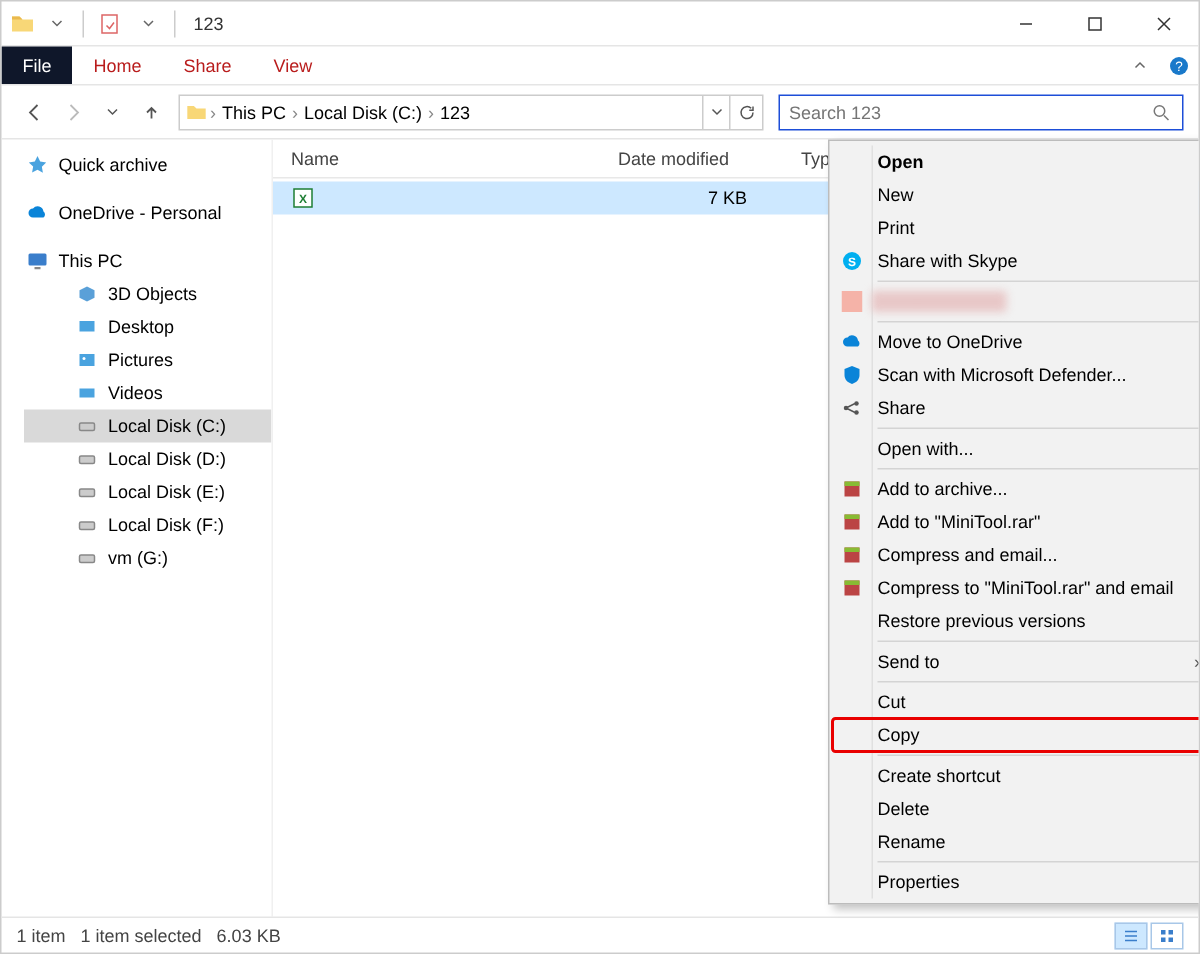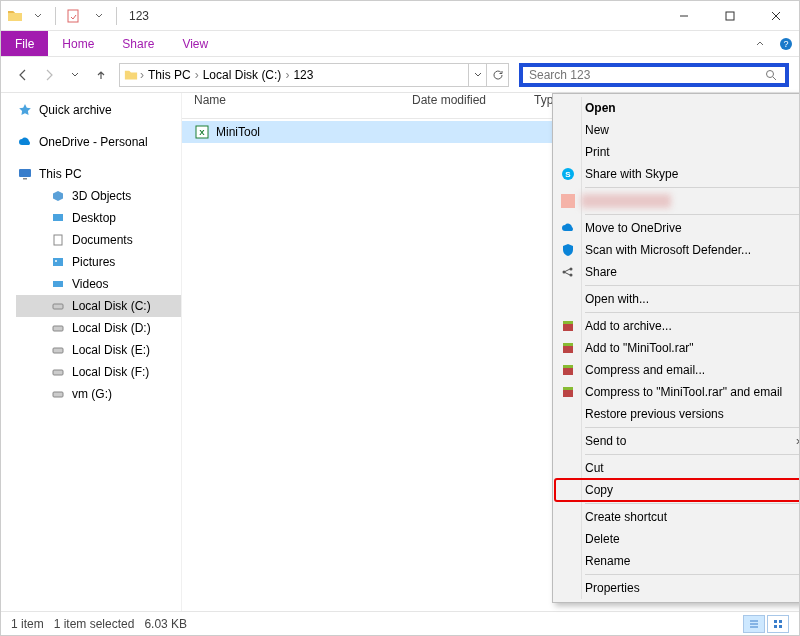--- a/index.html
+++ b/index.html
@@ -11,52 +11,52 @@
   .qat .folder-ic { width:16px; height:16px; display:inline-block; }
   .qat .sep { width:1px; height:18px; background:#ccc; margin:0 2px; }
   .qat .btn { width:22px; height:22px; display:flex; align-items:center; justify-content:center; }
   .title-text { margin-left: 10px; font-size: 12px; color:#333; }
   .win-controls { margin-left: auto; display:flex; }
   .win-controls .wc { width:46px; height:30px; display:flex; align-items:center; justify-content:center; font-size:12px; color:#333; }
   .wc svg { width:10px; height:10px; }
 
   
   .ribbon { height: 26px; display:flex; align-items:stretch; border-bottom:1px solid #e5e5e5; }
-  .ribbon .tab { padding:0 14px; font-size:12px; display:flex; align-items:center; color:#a21caf; }
-  .ribbon .tab.file { background:#a21caf; color:#fff; }
+  .ribbon .tab { padding:0 14px; font-size:12px; display:flex; align-items:center; color:#b91c1c; }
+  .ribbon .tab.file { background:#0f172a; color:#fff; }
   .ribbon .spacer { flex:1; }
   .ribbon .help { width:26px; display:flex; align-items:center; justify-content:center; color:#1979ca; }
   .ribbon .chev { width:26px; display:flex; align-items:center; justify-content:center; color:#666; }
 
   
   .toolbar { height: 36px; display:flex; align-items:center; padding:0 10px; gap:6px; border-bottom:1px solid #e5e5e5; }
   .nav-arrows { display:flex; align-items:center; gap:2px; }
   .nav-arrows .narrow { width:24px; height:24px; display:flex; align-items:center; justify-content:center; }
   .addr { flex:0 0 390px; height:24px; border:1px solid #ccc; display:flex; align-items:center; font-size:12px; padding-left:2px; }
   .addr .afolder { width:18px; height:18px; display:flex; align-items:center; justify-content:center; }
   .addr .crumb { padding:0 4px; }
   .addr .csep { color:#888; }
   .addr .addr-spacer { flex:1; }
   .addr .dropdown { width:18px; display:flex; align-items:center; justify-content:center; border-left:1px solid #ccc; height:100%; }
   .addr .refresh { width:22px; display:flex; align-items:center; justify-content:center; border-left:1px solid #ccc; height:100%; }
-  .search { flex:1; height:24px; border:4px solid #1d4ed8; display:flex; align-items:center; padding:0 6px; font-size:12px; margin-left:4px; }
+  .search { flex:1; height:24px; border:1px solid #1d4ed8; display:flex; align-items:center; padding:0 6px; font-size:12px; margin-left:4px; }
   .search input { border:none; outline:none; flex:1; font-size:12px; color:#777; background:transparent; }
   .search .sicon { width:16px; height:16px; display:flex; align-items:center; justify-content:center; color:#555; }
 
   
   .main { display:flex; height: calc(100% - 30px - 26px - 36px - 24px); }
   .nav-pane { width: 180px; overflow-y:auto; padding:6px 0; font-size:12px; }
   .nav-item { display:flex; align-items:center; height:22px; padding-left:16px; gap:6px; }
   .nav-item.sub { padding-left:34px;margin-left:15px; }
   .nav-item.selected { background:#d9d9d9; }
   .nav-item .ic { width:16px; height:16px; display:flex; align-items:center; justify-content:center; flex-shrink:0; }
   .nav-gap { height:10px; }
 
   .content { flex:1; position:relative; border-left:1px solid #f0f0f0; }
-  .col-headers { height:26px; display:flex; border-bottom:1px solid #e8e8e8; font-size:12px; color:#444; padding-left:12px; }
+  .col-headers { height:26px; display:flex; align-items:center; border-bottom:1px solid #e8e8e8; font-size:12px; color:#444; padding-left:12px; }
   .col-headers .col { border-right:1px solid transparent; }
   .col.name { width: 218px; }
   .col.date { width: 122px; }
   .col.type { width: 104px; }
   .col.size { width: 60px; text-align:left; }
 
   .file-row { height:22px; display:flex; align-items:center; font-size:12px; padding-left:12px; margin-top:2px; }
   .file-row.selected { background:#cde8ff; }
   .file-row .fic { width:16px; height:16px; display:flex; align-items:center; justify-content:center; margin-right:6px; }
   .file-row .fname { width:196px; }
@@ -255,28 +255,20 @@
         <span class="ic">
           <svg width="12" height="12" viewBox="0 0 12 12">
             <rect x="1" y="2" width="10" height="7" fill="#4aa3df"></rect>
           </svg>
         </span>
         <span>Desktop</span>
       </div>
     <div class="nav-item sub">
         <span class="ic">
           <svg width="12" height="12" viewBox="0 0 12 12">
-            <rect x="2" y="1" width="8" height="10" fill="#fff" stroke="#888"></rect>
-          </svg>
-        </span>
-        <span>Documents</span>
-      </div>
-    <div class="nav-item sub">
-        <span class="ic">
-          <svg width="12" height="12" viewBox="0 0 12 12">
             <rect x="1" y="2" width="10" height="8" fill="#4aa3df"></rect>
             <circle cx="4" cy="5" r="1" fill="#fff"></circle>
           </svg>
         </span>
         <span>Pictures</span>
       </div>
     <div class="nav-item sub">
         <span class="ic">
           <svg width="12" height="12" viewBox="0 0 12 12">
             <rect x="1" y="3" width="10" height="6" fill="#4aa3df"></rect>
@@ -334,21 +326,20 @@
       <div class="col type">Type</div>
       <div class="col size">Size</div>
     </div>
     <div class="file-row selected">
       <span class="fic">
           <svg width="14" height="14" viewBox="0 0 14 14">
             <rect x="1" y="1" width="12" height="12" fill="#fff" stroke="#1e7e34"></rect>
             <text x="7" y="10" font-size="8" text-anchor="middle" fill="#1e7e34" font-weight="bold">X</text>
           </svg>
         </span>
-      <span class="fname">MiniTool</span>
       <span class="fdate"></span>
       <span class="ftype"></span>
       <span class="fsize">7 KB</span>
     </div>
 
     <div class="context-menu">
       <div class="iconcol-line"></div>
       <div class="cm-item bold">
           <span class="cm-ic"></span>
           <span class="cm-label">Open</span>

